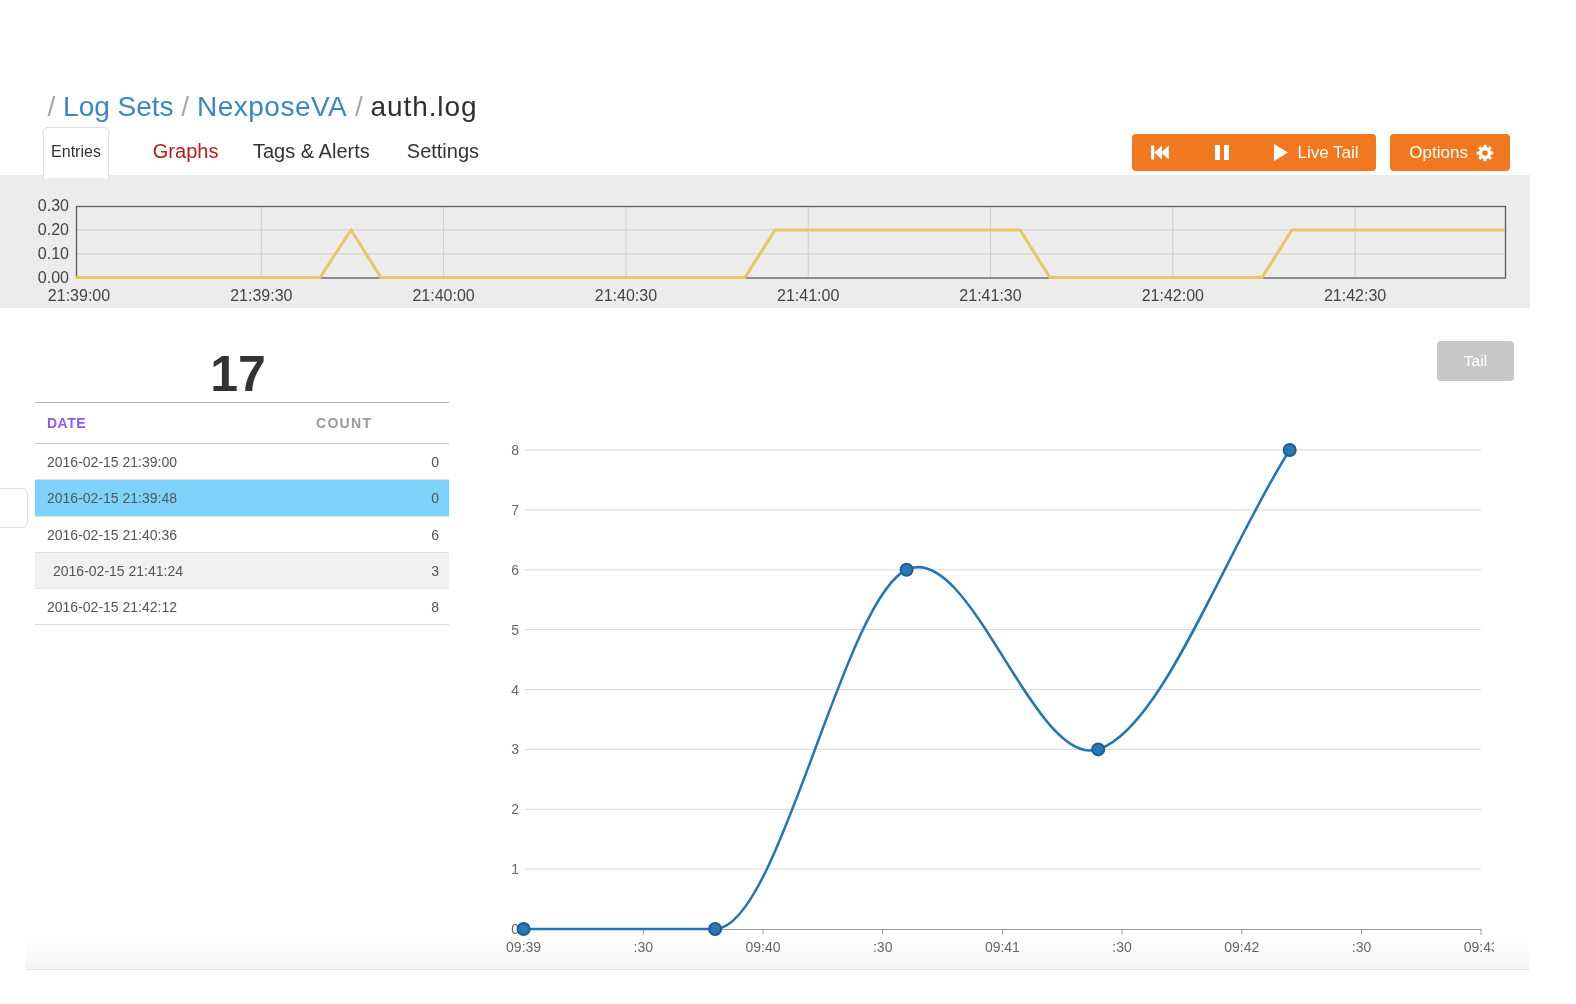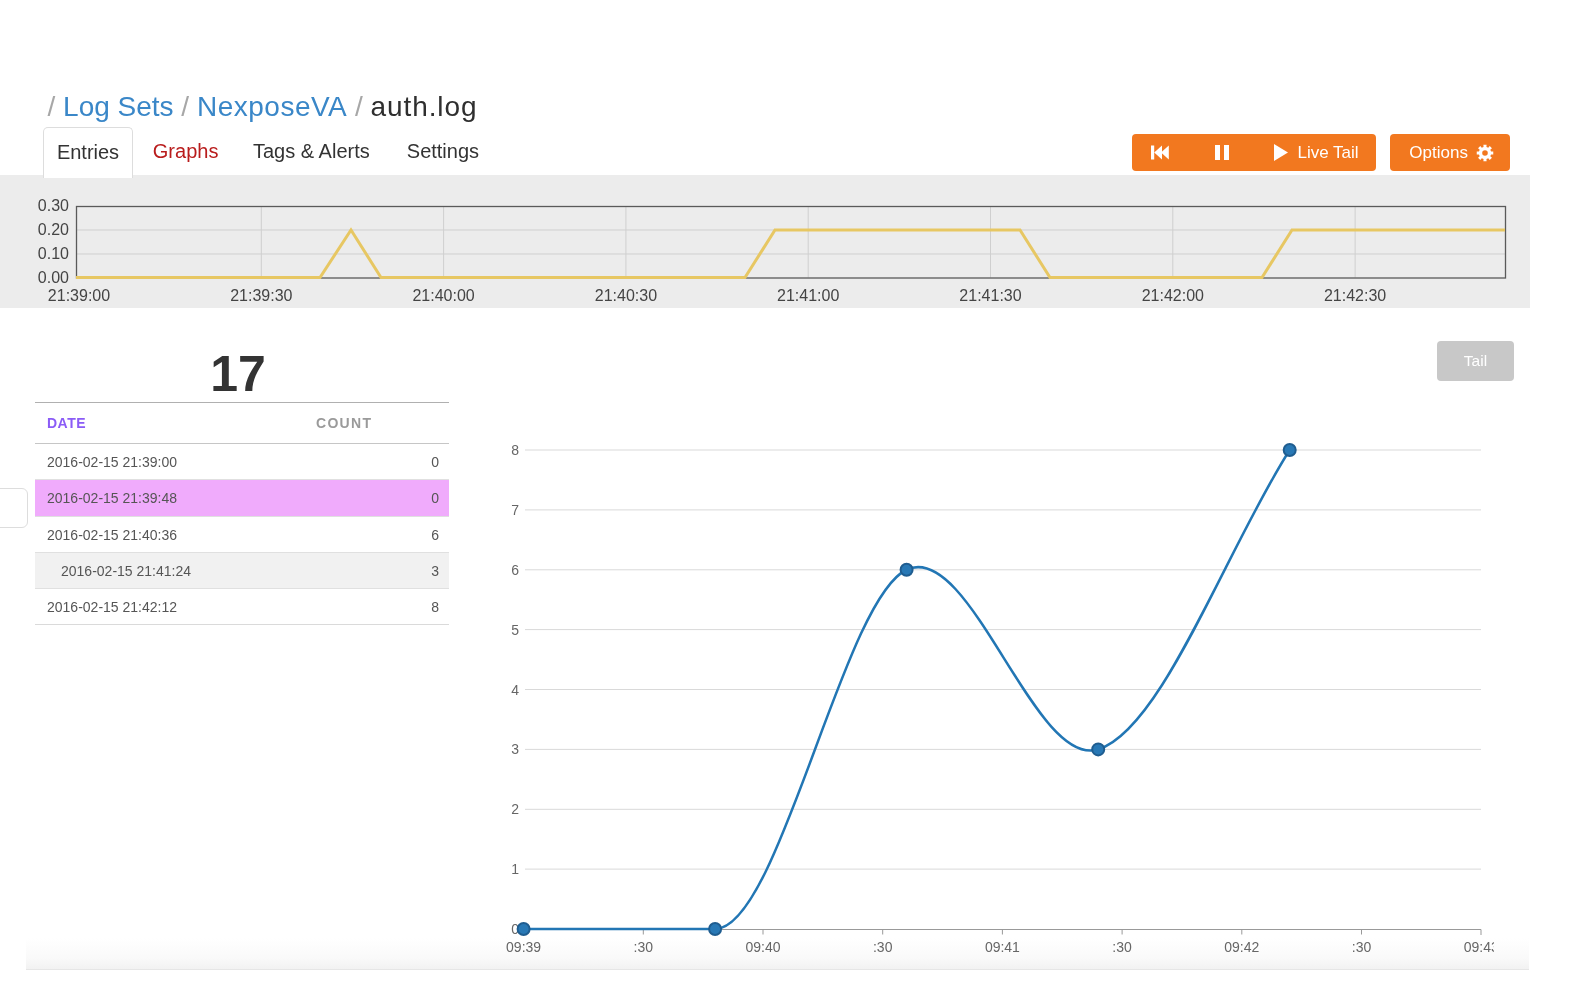--- a/index.html
+++ b/index.html
@@ -6,21 +6,21 @@
   body{font-family:"Liberation Sans", sans-serif;}
   #page{position:relative;width:1576px;height:1004px;overflow:hidden;background:#fff;}
   .abs{position:absolute;}
 </style></head>
 <body>
 <div id="page">
 
 
   <div class="abs" style="left:47.5px;top:88px;height:38px;line-height:38px;font-size:28px;color:#a7a7a7;white-space:nowrap;">/&nbsp;<span style="color:#3a87c8;">Log Sets</span>&nbsp;/&nbsp;<span style="color:#3a87c8;letter-spacing:0.5px;">NexposeVA</span>&nbsp;/&nbsp;<span style="color:#2f2f2f;letter-spacing:0.9px;">auth.log</span></div>
 
-  <div class="abs" style="left:43px;top:127px;width:90px;height:51px;background:#fff;border:1px solid #ddd;border-bottom:none;border-radius:5px 5px 0 0;z-index:5;text-align:center;font-size:20px;color:#333;line-height:48px;">Entries</div>
+  <div class="abs" style="left:43px;top:127px;width:66px;height:51px;background:#fff;border:1px solid #ddd;border-bottom:none;border-radius:5px 5px 0 0;z-index:5;text-align:center;font-size:16px;color:#333;line-height:48px;">Entries</div>
   <div class="abs" style="left:152.8px;top:127px;height:48px;line-height:48px;font-size:20px;color:#b91c1c;">Graphs</div>
   <div class="abs" style="left:253px;top:127px;height:48px;line-height:48px;font-size:20px;color:#333;">Tags &amp; Alerts</div>
   <div class="abs" style="left:406.8px;top:127px;height:48px;line-height:48px;font-size:20px;color:#333;">Settings</div>
 
   <div class="abs" style="left:1132px;top:134px;width:244px;height:37px;background:#f2781f;border-radius:4px;">
     <svg class="abs" style="left:19px;top:11px;" width="19" height="15">
       <rect x="0" y="0.5" width="3.2" height="14" fill="#fff"></rect>
       <polygon points="3.2,7.5 11,0.5 11,14.5" fill="#fff"></polygon>
       <polygon points="10,7.5 17.8,0.5 17.8,14.5" fill="#fff"></polygon>
     </svg>
@@ -83,30 +83,30 @@
 
   <div class="abs" style="left:35px;top:402px;width:414px;border-top:1px solid #b0b0b0;">
     <div class="abs" style="left:0;top:0;width:414px;height:41px;border-bottom:1px solid #c6c6c6;">
       <span class="abs" style="left:12px;top:0;line-height:41px;font-size:14px;font-weight:bold;color:#8b5cf6;letter-spacing:0.5px;">DATE</span>
       <span class="abs" style="left:281px;top:0;line-height:41px;font-size:14px;font-weight:bold;color:#9a9a9a;letter-spacing:1.3px;">COUNT</span>
     </div>
     <div class="abs" style="left:0;top:41px;width:414px;height:36.3px;border-bottom:1px solid #e0e0e0;font-size:14px;color:#555;">
       <span class="abs" style="left:12px;top:0;line-height:36px;">2016-02-15 21:39:00</span>
         <span class="abs" style="right:10px;top:0;line-height:36px;">0</span>
     </div>
-    <div class="abs" style="left:0;top:77.3px;width:414px;height:36.3px;border-bottom:1px solid #e0e0e0;font-size:14px;color:#555;background:#f0abfc;">
+    <div class="abs" style="left:0;top:77.3px;width:414px;height:36.3px;border-bottom:1px solid #e0e0e0;font-size:14px;color:#555;background:#7dd3fc;">
       <span class="abs" style="left:12px;top:0;line-height:36px;">2016-02-15 21:39:48</span>
         <span class="abs" style="right:10px;top:0;line-height:36px;">0</span>
     </div>
     <div class="abs" style="left:0;top:113.6px;width:414px;height:36.3px;border-bottom:1px solid #e0e0e0;font-size:14px;color:#555;">
       <span class="abs" style="left:12px;top:0;line-height:36px;">2016-02-15 21:40:36</span>
         <span class="abs" style="right:10px;top:0;line-height:36px;">6</span>
     </div>
     <div class="abs" style="left:0;top:149.9px;width:414px;height:36.3px;border-bottom:1px solid #e0e0e0;font-size:14px;color:#555;background:#f1f1f1;">
-      <span class="abs" style="left:26px;top:0;line-height:36px;">2016-02-15 21:41:24</span>
+      <span class="abs" style="left:18px;top:0;line-height:36px;">2016-02-15 21:41:24</span>
         <span class="abs" style="right:10px;top:0;line-height:36px;">3</span>
     </div>
     <div class="abs" style="left:0;top:186.2px;width:414px;height:36.3px;border-bottom:1px solid #dadada;font-size:14px;color:#555;">
       <span class="abs" style="left:12px;top:0;line-height:36px;">2016-02-15 21:42:12</span>
         <span class="abs" style="right:10px;top:0;line-height:36px;">8</span>
     </div>
   </div>
 
   <div class="abs" style="left:1437px;top:341px;width:77px;height:40px;background:#c8c8c8;border-radius:4px;text-align:center;line-height:40px;font-size:15.5px;color:#fff;">Tail</div>
 

